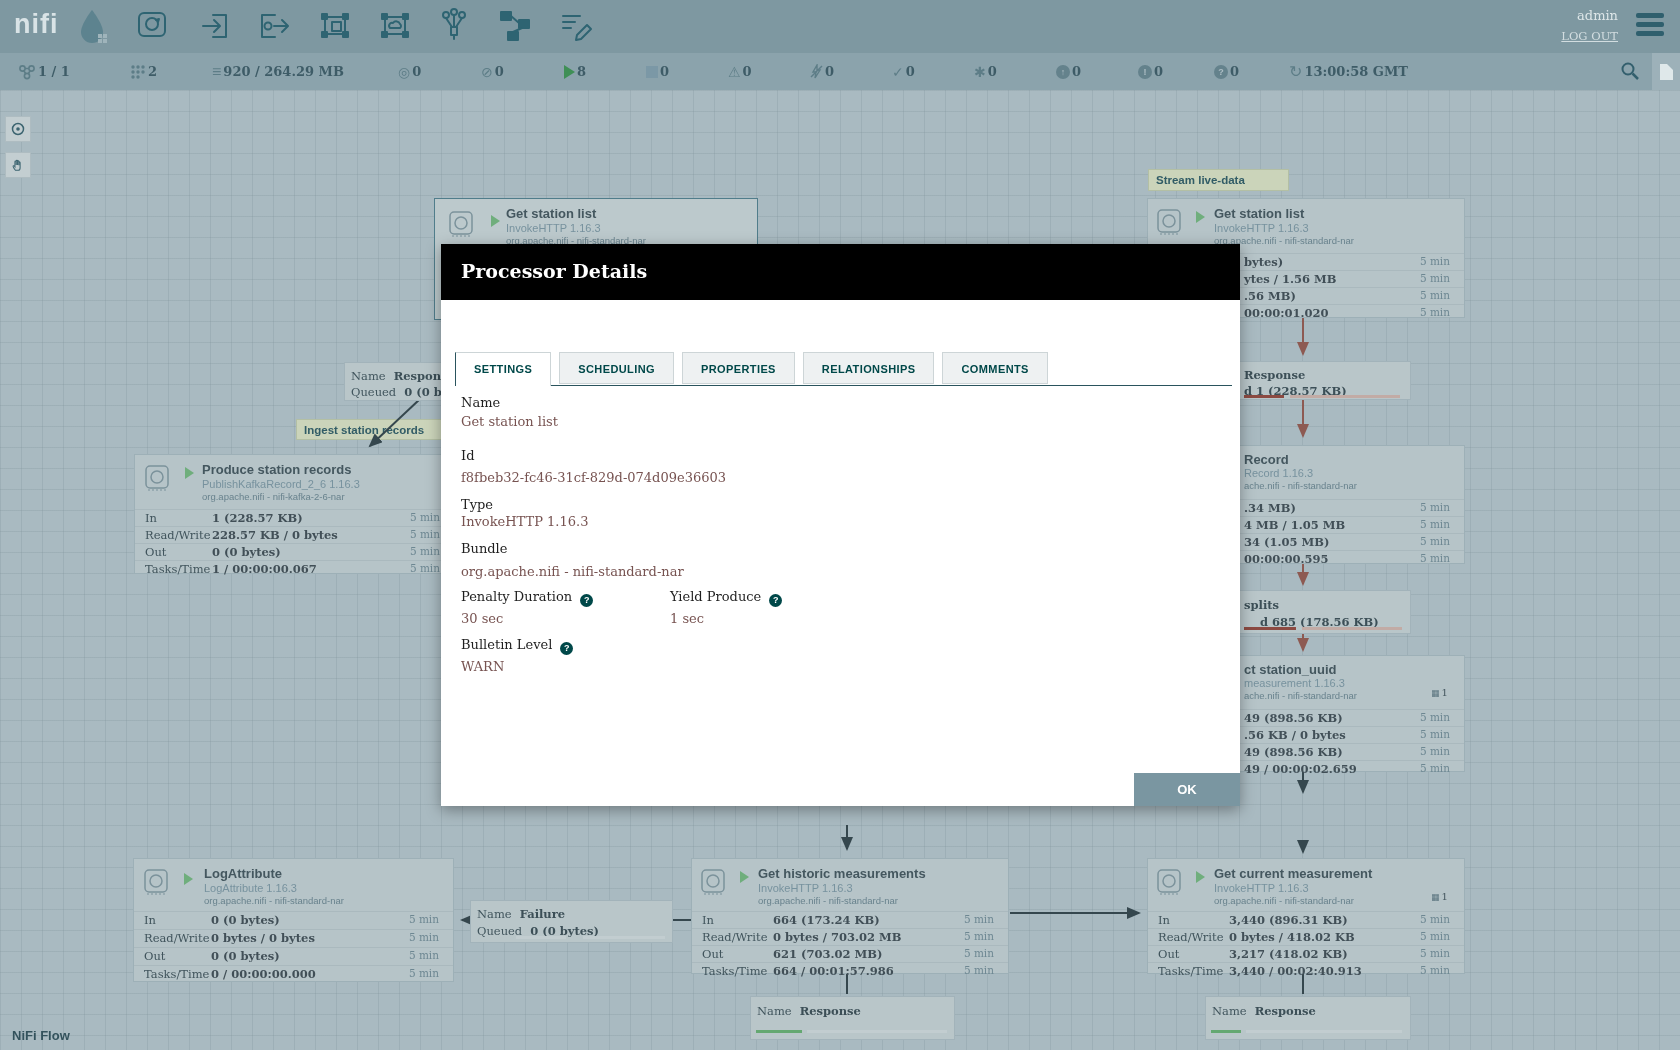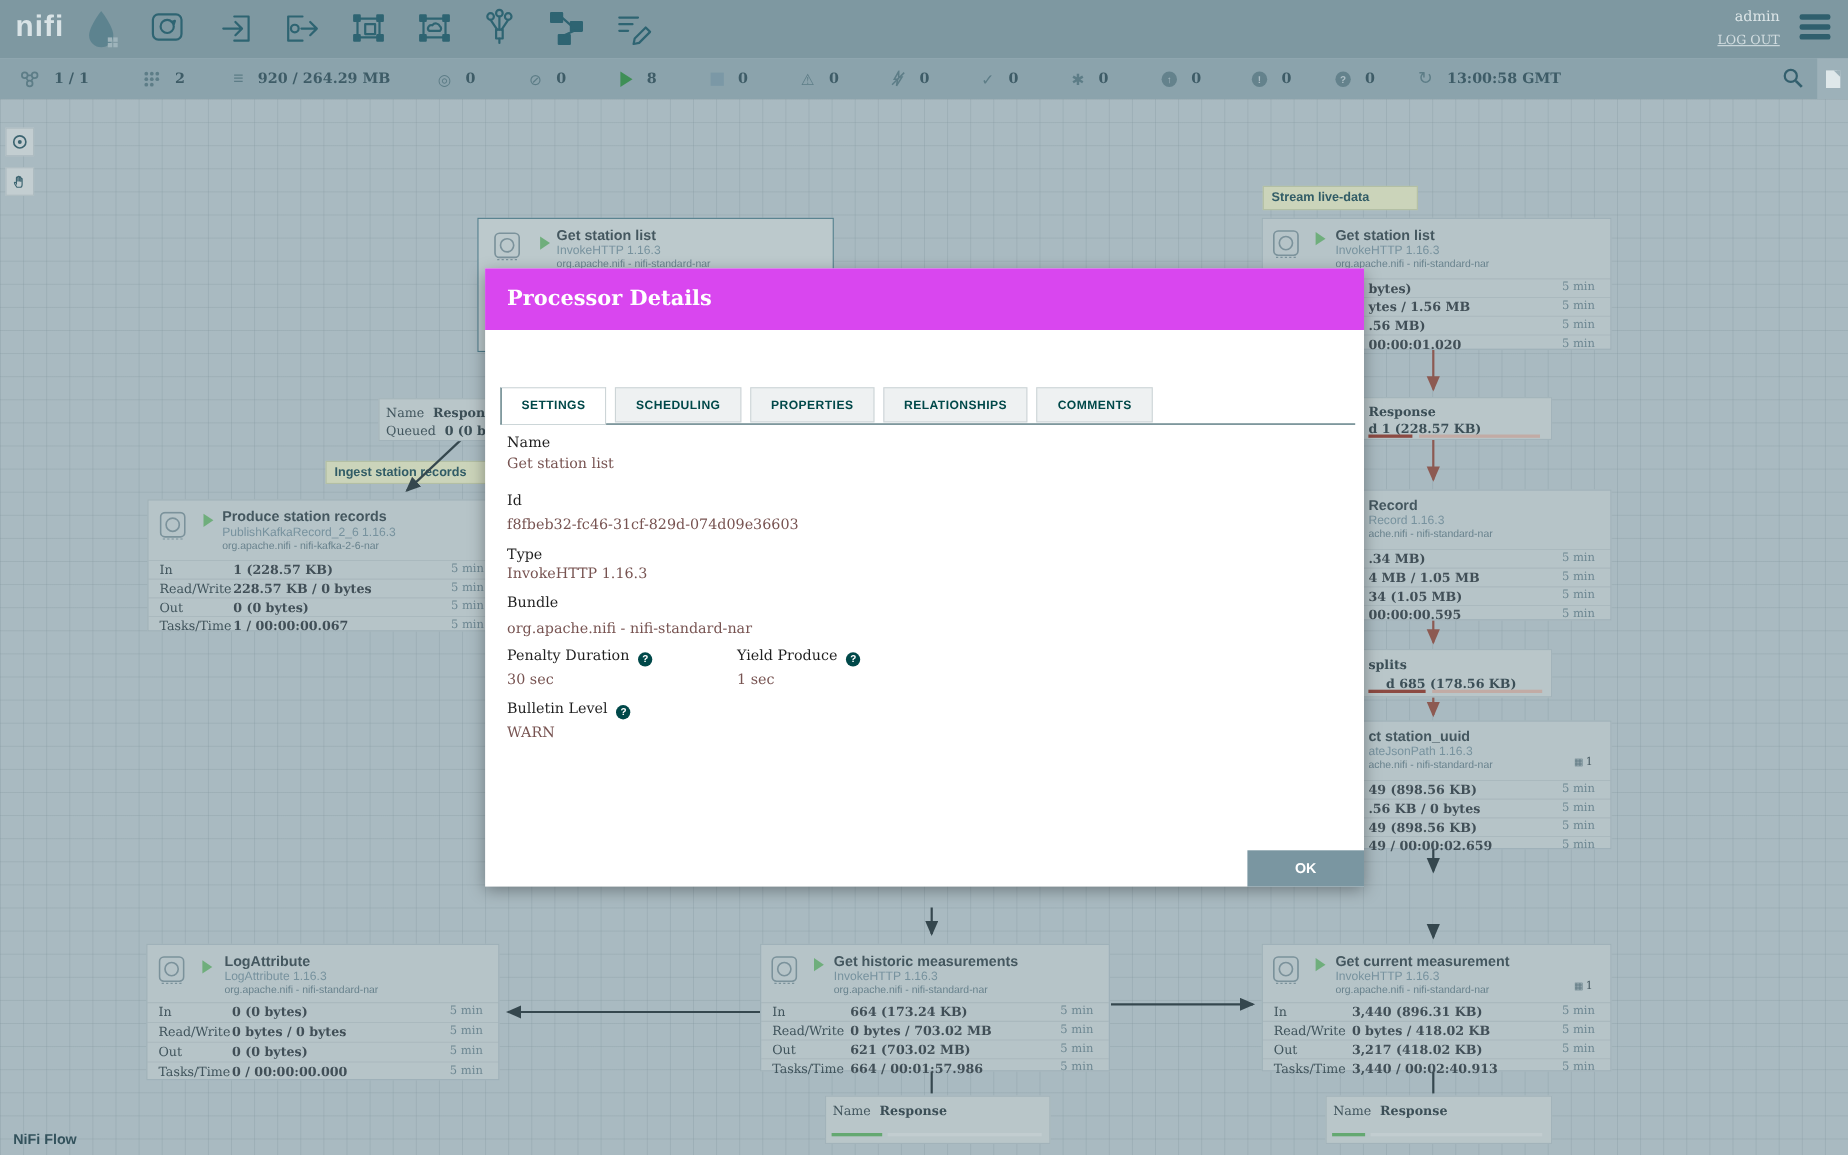--- a/index.html
+++ b/index.html
@@ -8,21 +8,21 @@
   #navbar{position:absolute;left:0;top:0;width:1680px;height:53px;background:#7e98a1;}
   #logo-text{position:absolute;left:14px;top:9px;font-size:27px;font-weight:800;letter-spacing:1px;color:#d9e3e6;}
   .nav-icon{position:absolute;top:7px;width:34px;height:38px;}
   .nav-icon svg{stroke:#2e6472;fill:none;stroke-width:2px;stroke-linejoin:round;stroke-linecap:round;}
   #user-name{position:absolute;right:62px;top:8px;font-family:"DejaVu Serif",serif;font-size:13px;color:#dde6e8;}
   #logout-link{position:absolute;right:62px;top:29px;font-family:"DejaVu Serif",serif;font-size:11.5px;color:#d2dde0;text-decoration:underline;}
   #hamburger{position:absolute;left:1636px;top:13px;width:30px;height:26px;cursor:pointer;}
   #hamburger div{width:28px;height:5px;background:#2f5f6d;border-radius:2px;margin-bottom:4px;}
   
   #statusbar{position:absolute;left:0;top:53px;width:1680px;height:37px;background:#8ba3ac;}
-  .sti{position:absolute;top:0;height:37px;display:flex;align-items:center;gap:13px;}
+  .sti{position:absolute;top:0;height:37px;display:flex;align-items:center;gap:2px;}
   .stv{font-family:"DejaVu Serif",serif;font-size:13px;font-weight:600;color:#3e5c67;white-space:nowrap;}
   .sig{font-size:14px;color:#5d7d87;line-height:14px;}
   .play-tri{width:0;height:0;border-top:7px solid transparent;border-bottom:7px solid transparent;border-left:11px solid #3f8f56;}
   .stop-sq{width:12px;height:12px;background:#7b98a6;}
   .cic{width:14px;height:14px;border-radius:50%;background:#64828c;color:#adbec5;font-size:9px;font-weight:bold;
        display:flex;align-items:center;justify-content:center;}
   #search-btn{position:absolute;left:1620px;top:8px;width:24px;height:22px;}
   #doc-btn{position:absolute;left:1652px;top:0;width:28px;height:37px;background:#9db1b9;display:flex;align-items:center;justify-content:center;}
   .doc-glyph{width:13px;height:16px;background:#dfe8ea;position:relative;}
   .doc-glyph:after{content:"";position:absolute;right:0;top:0;border:3px solid #9db1b9;border-left-color:transparent;border-bottom-color:transparent;}
@@ -57,21 +57,21 @@
   .cv{font-family:"DejaVu Serif",serif;font-size:11.5px;font-weight:600;color:#3c4f57;margin-left:8px;}
   .bar{position:absolute;height:3px;}
   .bar.green{background:#64a871;}
   .bar.gray{background:#c2cdd0;}
   .bar.red{background:#8c4a42;}
   .bar.lightred{background:#c2aba5;}
   #breadcrumb{position:absolute;left:12px;top:938px;font-size:13px;font-weight:600;color:#33525c;z-index:5;}
   
   #dialog{position:absolute;left:441px;top:244px;width:799px;height:562px;background:#fff;z-index:10;
     box-shadow:0 4px 14px rgba(0,0,0,.35);}
-  #dlg-header{position:absolute;left:0;top:0;right:0;height:56px;background:#d946ef;}
+  #dlg-header{position:absolute;left:0;top:0;right:0;height:56px;background:#000000;}
   #dlg-title{position:absolute;left:20px;top:16px;font-family:"DejaVu Serif",serif;font-size:19px;font-weight:bold;color:#fff;}
   #dlg-state{position:absolute;left:0;top:56px;right:0;height:35px;background:#E6EAEA;}
   #state-tri{position:absolute;left:20px;top:11px;width:0;height:0;border-top:6px solid transparent;border-bottom:6px solid transparent;border-left:10px solid #3E9B4F;}
   #state-text{position:absolute;left:38px;top:9px;font-family:"DejaVu Serif",serif;font-size:13px;font-weight:bold;color:#775351;}
   #stopcfg{position:absolute;right:9px;top:9px;display:flex;align-items:center;gap:6px;cursor:pointer;}
   #stopcfg .gearbox{width:16px;height:16px;background:#004849;display:flex;align-items:center;justify-content:center;}
   #stopcfg .lbl{font-size:12.5px;font-weight:bold;color:#004849;letter-spacing:.2px;}
   #tabs{position:absolute;left:14px;right:8px;top:108px;height:33px;border-bottom:1px solid #2a545d;display:flex;gap:8px;}
   .tab{height:32px;line-height:32px;padding:0 18px;font-size:11px;font-weight:bold;letter-spacing:.4px;
     color:#004849;background:#eef1f2;border:1px solid #cdd5d7;box-sizing:border-box;cursor:pointer;}
@@ -394,21 +394,21 @@
         <span class="rw">5 min</span>
       </div>
     <div class="prow" style="top:104px">
         <span class="rv" style="left:96px">00:00:00.595</span>
         <span class="rw">5 min</span>
       </div>
   </div>
 
   <div class="proc" style="left:1147px;top:565px;width:316px;height:115px">
     <span class="pname" style="left:96px;top:6px">ct station_uuid</span>
-    <span class="ptype" style="left:96px;top:21px">ateJsonPath 1.16.3</span>
+    <span class="ptype" style="left:96px;top:21px">measurement 1.16.3</span>
     <span class="pbund" style="left:96px;top:34px">ache.nifi - nifi-standard-nar</span>
     <span class="badge" style="left:283px;top:31px"><span class="bg">▦</span><span>1</span></span>
     <div class="prow" style="top:53px">
         <span class="rv" style="left:96px">49 (898.56 KB)</span>
         <span class="rw">5 min</span>
       </div>
     <div class="prow" style="top:70px">
         <span class="rv" style="left:96px">.56 KB / 0 bytes</span>
         <span class="rw">5 min</span>
       </div>
@@ -528,20 +528,26 @@
     <div class="crow" style="top:19px"><span class="cv" style="margin-left:38px">d  1 (228.57 KB)</span></div>
     <span class="bar red" style="left:38px;top:33px;width:40px"></span>
       <span class="bar lightred" style="left:84px;top:33px;width:110px"></span>
   </div>
   <div class="conn" style="left:1205px;top:500px;width:204px;height:42px">
     <div class="crow" style="top:4px"><span class="cv" style="margin-left:38px">splits</span></div>
     <div class="crow" style="top:21px"><span class="cv" style="margin-left:54px">d  685 (178.56 KB)</span></div>
     <span class="bar red" style="left:38px;top:36px;width:52px"></span>
       <span class="bar lightred" style="left:96px;top:36px;width:100px"></span>
   </div>
+  <div class="conn" style="left:470px;top:810px;width:201px;height:41px">
+    <div class="crow" style="top:3px"><span class="cl">Name</span><span class="cv">Failure</span></div>
+    <div class="crow" style="top:20px"><span class="cl">Queued</span><span class="cv">0 (0 bytes)</span></div>
+    <span class="bar gray" style="left:45px;top:35px;width:50px"></span>
+      <span class="bar gray" style="left:112px;top:35px;width:82px"></span>
+  </div>
   <div class="conn" style="left:750px;top:906px;width:203px;height:42px">
     <div class="crow" style="top:4px"><span class="cl">Name</span><span class="cv">Response</span></div>
     <span class="bar green" style="left:5px;top:33px;width:46px"></span>
       <span class="bar gray" style="left:56px;top:33px;width:140px"></span>
   </div>
   <div class="conn" style="left:1205px;top:906px;width:204px;height:42px">
     <div class="crow" style="top:4px"><span class="cl">Name</span><span class="cv">Response</span></div>
     <span class="bar green" style="left:5px;top:33px;width:30px"></span>
       <span class="bar gray" style="left:40px;top:33px;width:156px"></span>
   </div>

